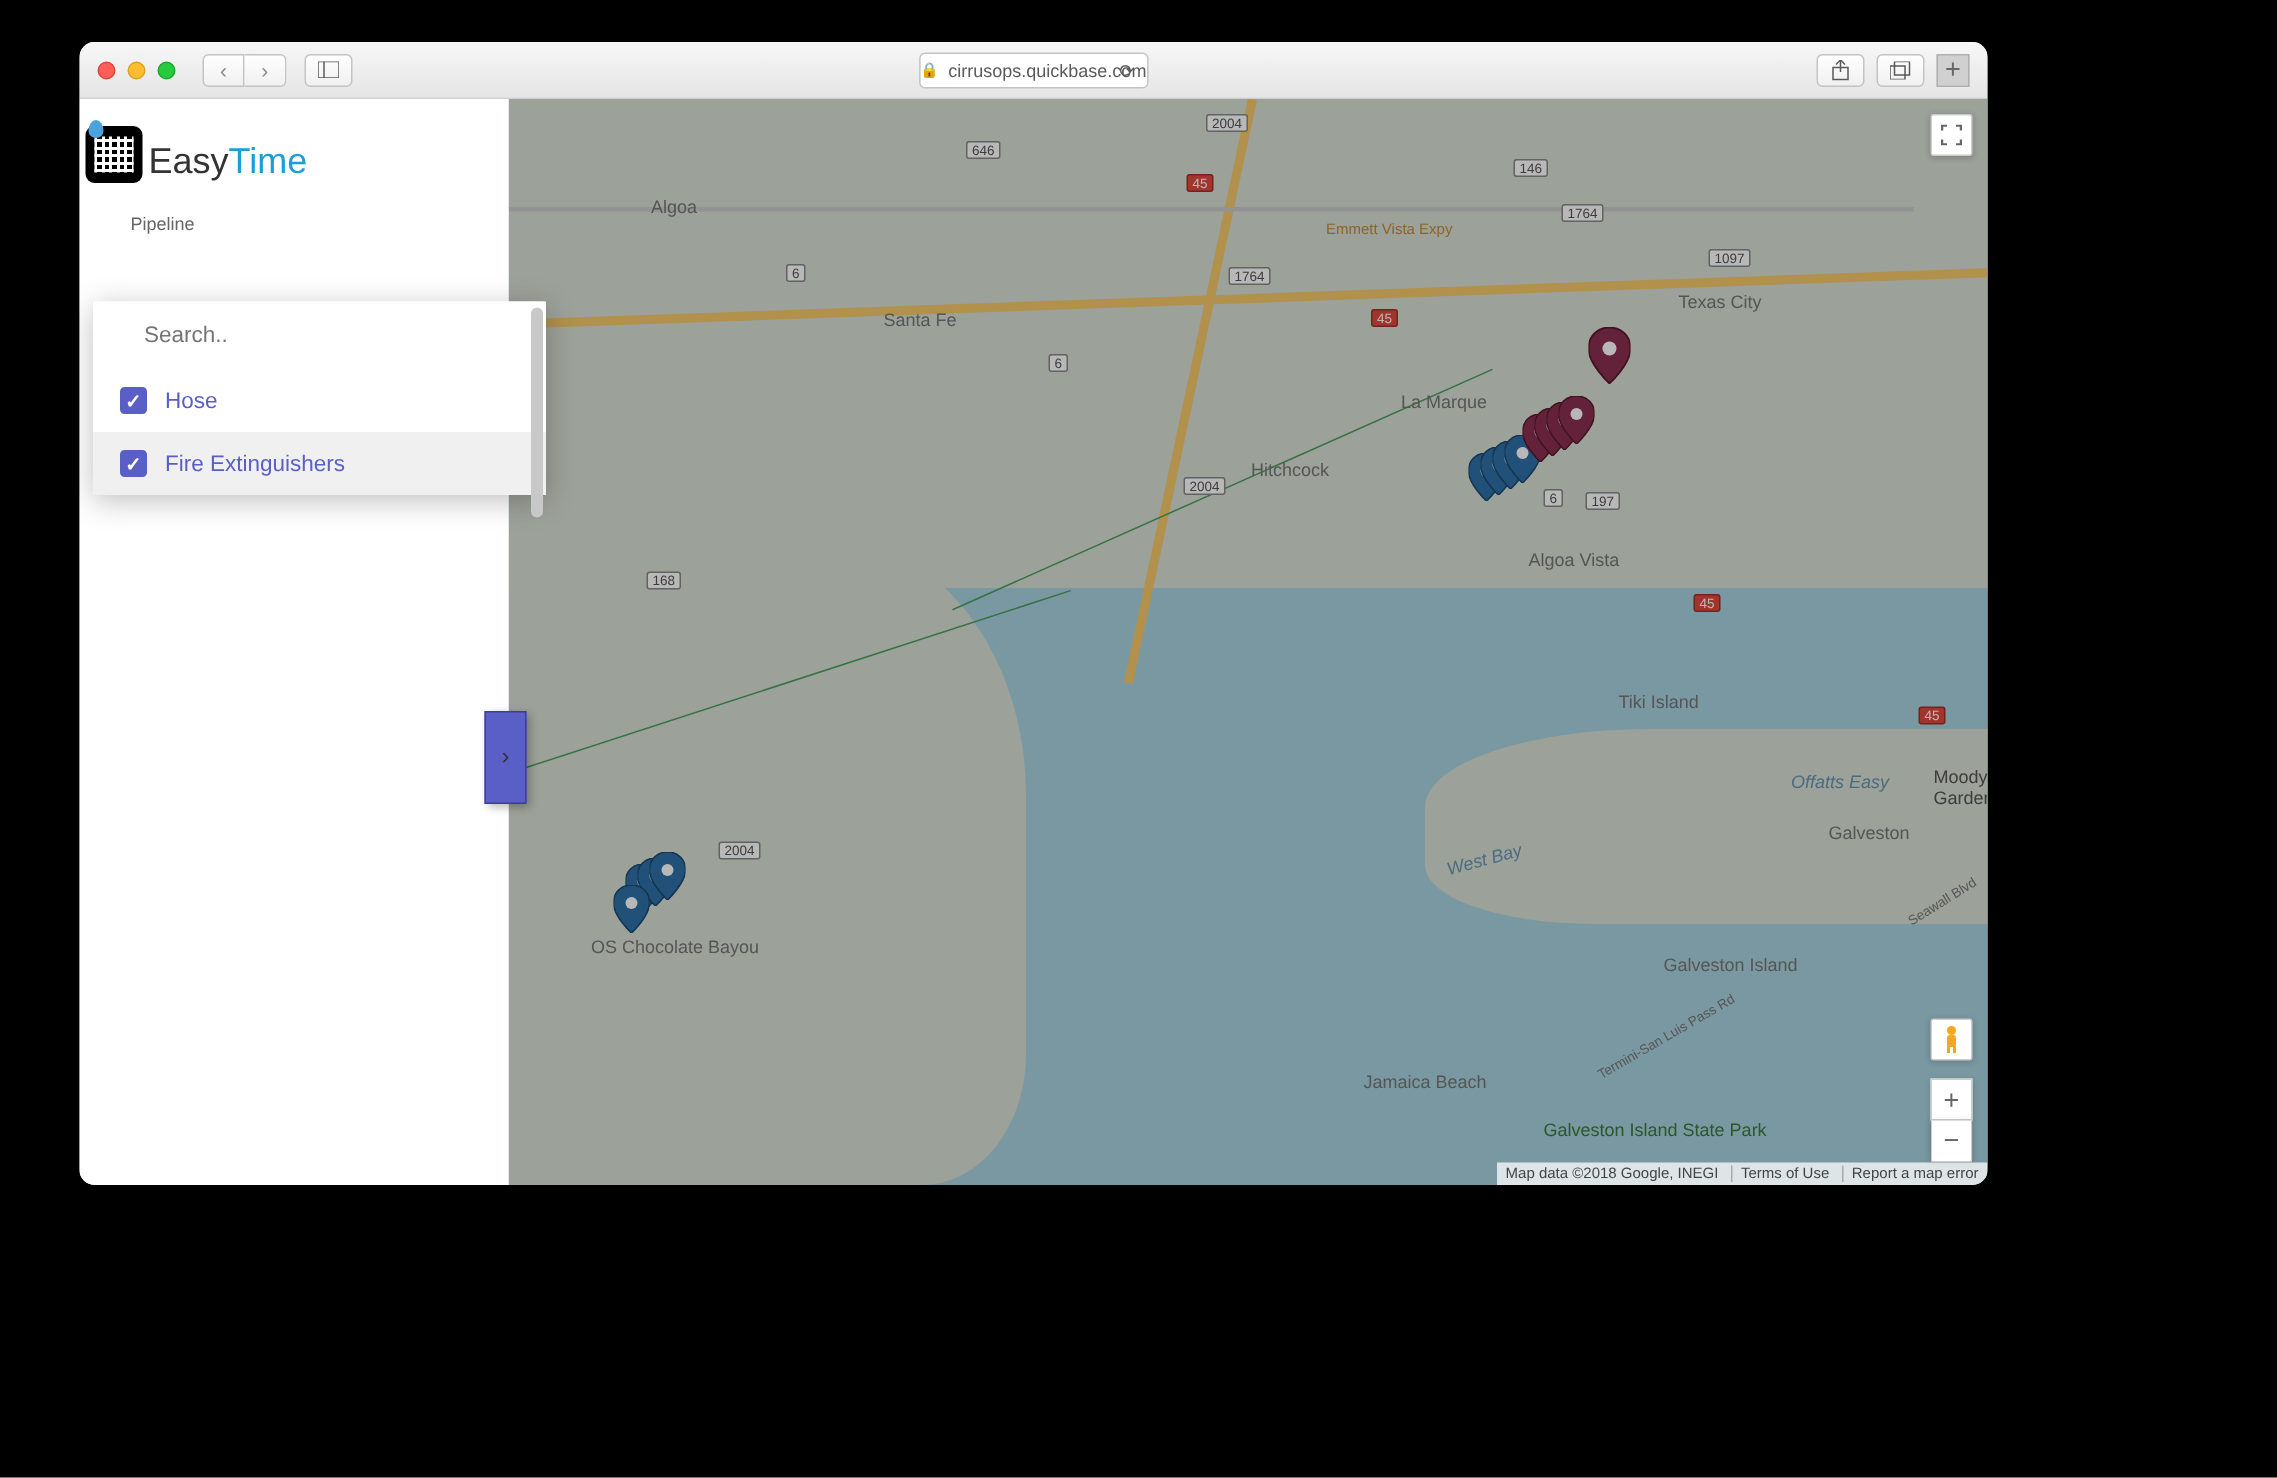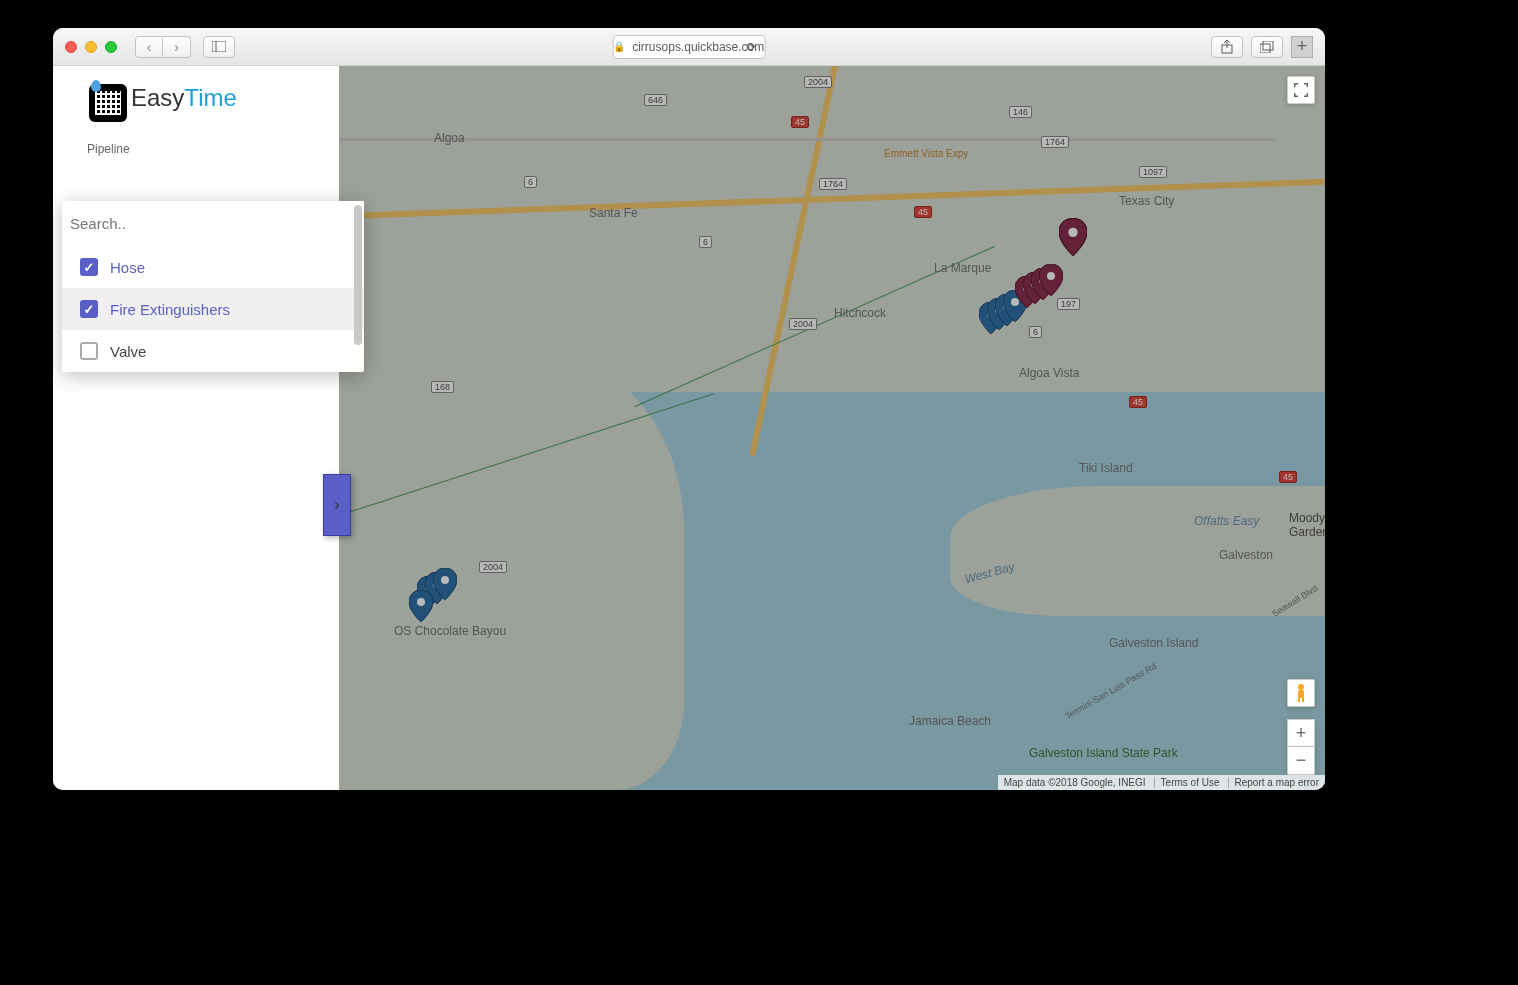--- a/index.html
+++ b/index.html
@@ -125,23 +125,23 @@
       height: calc(100% - 38px);
       position: relative;
     }
     .sidebar {
       width: 286px;
       background: #fff;
       position: relative;
       z-index: 10;
     }
     .logo-area {
-      padding: 18px 36px 6px;
-      display: flex;
-      align-items: flex-start;
+      padding: 18px 4px 6px;
+      display: flex;
+      align-items: flex-end;
       gap: 4px;
     }
     .logo-icon {
       width: 38px;
       height: 38px;
       background: #000;
       border-radius: 6px;
       position: relative;
       display: flex;
       align-items: center;
@@ -188,21 +188,21 @@
       position: absolute;
       right: 2px;
       top: 4px;
       width: 8px;
       height: 140px;
       background: #c8c8c8;
       border-radius: 4px;
     }
     .search-input {
       width: 100%;
-      padding: 14px 8px;
+      padding: 14px 34px;
       border: none;
       font-size: 15px;
       color: #999;
       outline: none;
     }
     .filter-item {
       display: flex;
       align-items: center;
       padding: 12px 18px;
       gap: 12px;
@@ -443,24 +443,20 @@
         <div class="filter-checkbox checked">
             <span class="check-mark">✓</span>
           </div>
         <span class="filter-label">Hose</span>
       </div>
       <div class="filter-item highlighted">
         <div class="filter-checkbox checked">
             <span class="check-mark">✓</span>
           </div>
         <span class="filter-label">Fire Extinguishers</span>
-      </div>
-      <div class="filter-item">
-        <div class="filter-checkbox"></div>
-        <span class="filter-label">Valve</span>
       </div>
     </div>
 
     <div class="collapse-handle">
       <span>›</span>
     </div>
 
     <div class="map-area">
       <div class="map-bg">
         <div class="land land1"></div>
@@ -499,21 +495,21 @@
         <div class="route-badge" style="left:790px;top:330px;background:#e04a3e;color:#fff;border-color:#a03028">45</div>
         <div class="route-badge" style="left:940px;top:405px;background:#e04a3e;color:#fff;border-color:#a03028">45</div>
         <div class="route-badge" style="left:465px;top:10px">2004</div>
         <div class="route-badge" style="left:450px;top:252px">2004</div>
         <div class="route-badge" style="left:140px;top:495px">2004</div>
         <div class="route-badge" style="left:305px;top:28px">646</div>
         <div class="route-badge" style="left:480px;top:112px">1764</div>
         <div class="route-badge" style="left:702px;top:70px">1764</div>
         <div class="route-badge" style="left:92px;top:315px">168</div>
         <div class="route-badge" style="left:800px;top:100px">1097</div>
-        <div class="route-badge" style="left:718px;top:232px">197</div>
+        <div class="route-badge" style="left:718px;top:262px">197</div>
         <div class="route-badge" style="left:670px;top:40px">146</div>
 
         <div class="pin" style="left:640px;top:236px"><svg viewBox="0 0 24 32">
               <path d="M12 0C5 0 0 5 0 12c0 9 12 20 12 20s12-11 12-20C24 5 19 0 12 0z" fill="#2f6fa8" stroke="#1a4a70" stroke-width="1"></path>
               <circle cx="12" cy="12" r="4" fill="#fff"></circle>
             </svg></div>
         <div class="pin" style="left:648px;top:232px"><svg viewBox="0 0 24 32">
               <path d="M12 0C5 0 0 5 0 12c0 9 12 20 12 20s12-11 12-20C24 5 19 0 12 0z" fill="#2f6fa8" stroke="#1a4a70" stroke-width="1"></path>
               <circle cx="12" cy="12" r="4" fill="#fff"></circle>
             </svg></div>

